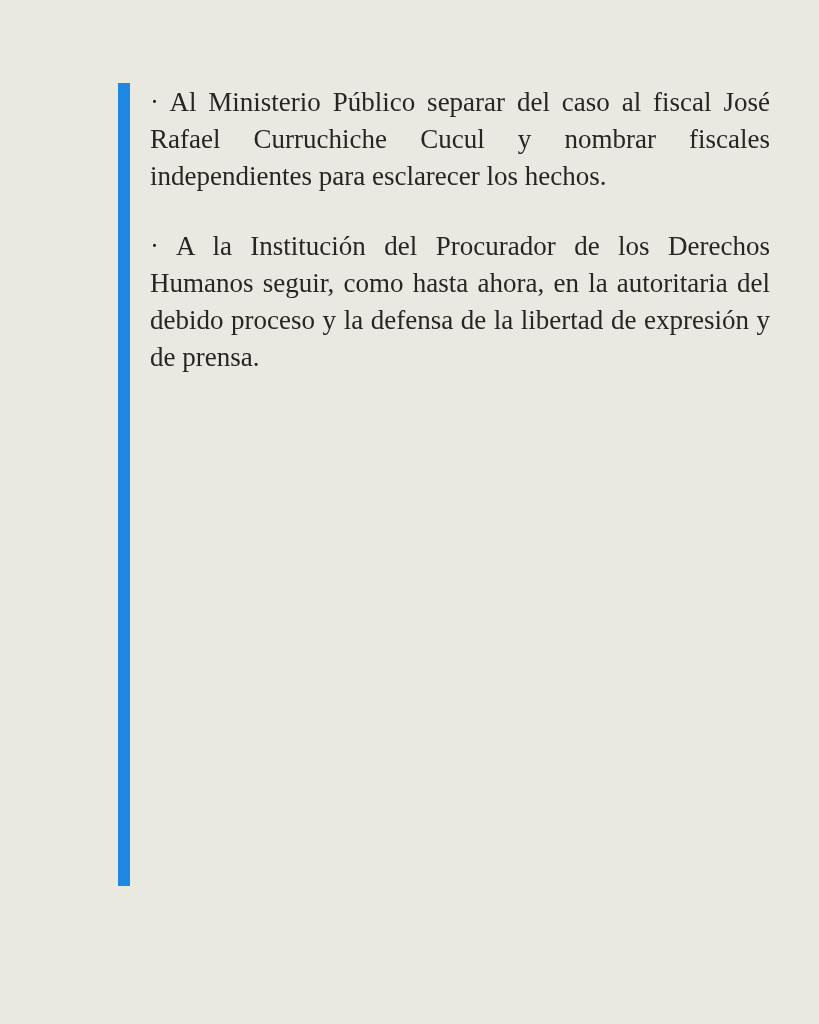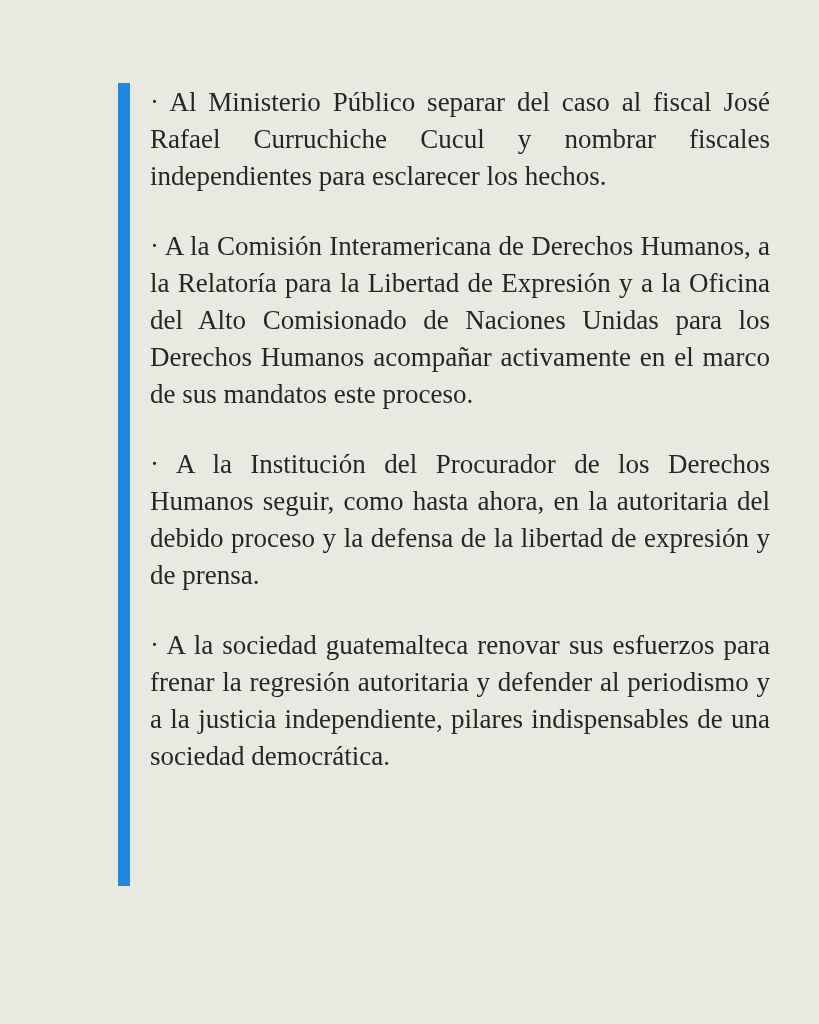--- a/index.html
+++ b/index.html
@@ -47,21 +47,19 @@
 <body>
 
 <div class="page">
 
   <div class="accent-bar"></div>
 
   <div class="content">
     <p>· Al Ministerio Público separar del caso al fiscal José Rafael Curruchiche Cucul y nombrar fiscales independientes para esclarecer los hechos.</p>
 
 
-    <p>· A la Comisión Interamericana de Derechos Humanos, a la Relatoría para la Libertad de Expresión y a la Oficina del Alto Comisionado de Naciones Unidas para los Derechos Humanos acompañar activamente en el marco de sus mandatos este proceso.</p>
 
 
     <p>· A la Institución del Procurador de los Derechos Humanos seguir, como hasta ahora, en la autoritaria del debido proceso y la defensa de la libertad de expresión y de prensa.</p>
 
-    <p>· A la sociedad guatemalteca renovar sus esfuerzos para frenar la regresión autoritaria y defender al periodismo y a la justicia independiente, pilares indispensables de una sociedad democrática.</p>
   </div>
 
 </div>
 
 </body></html>

